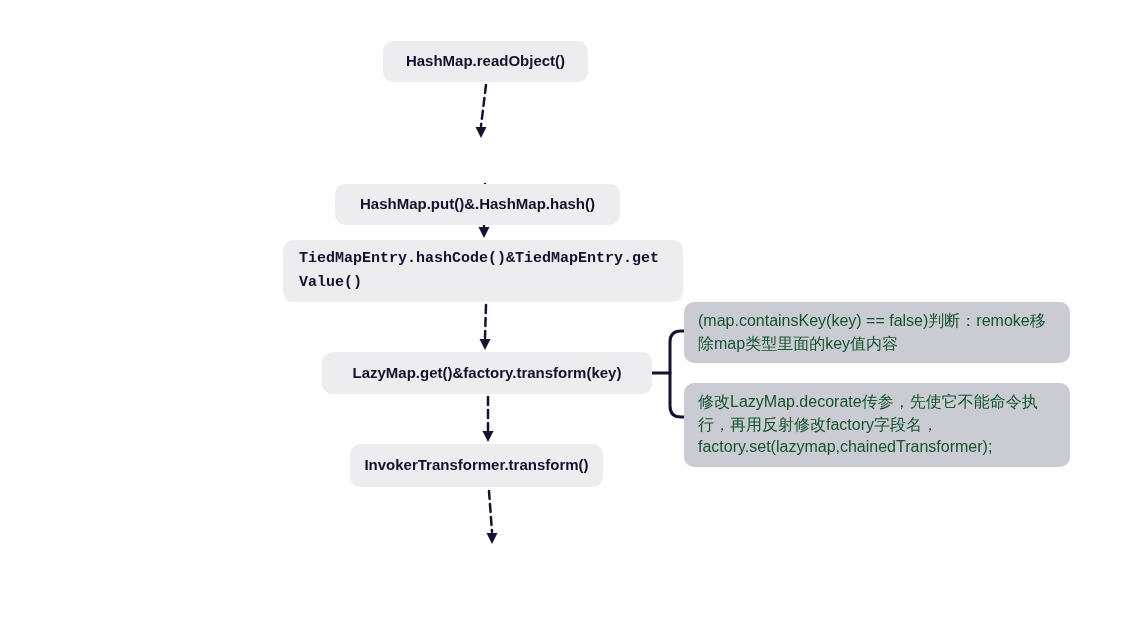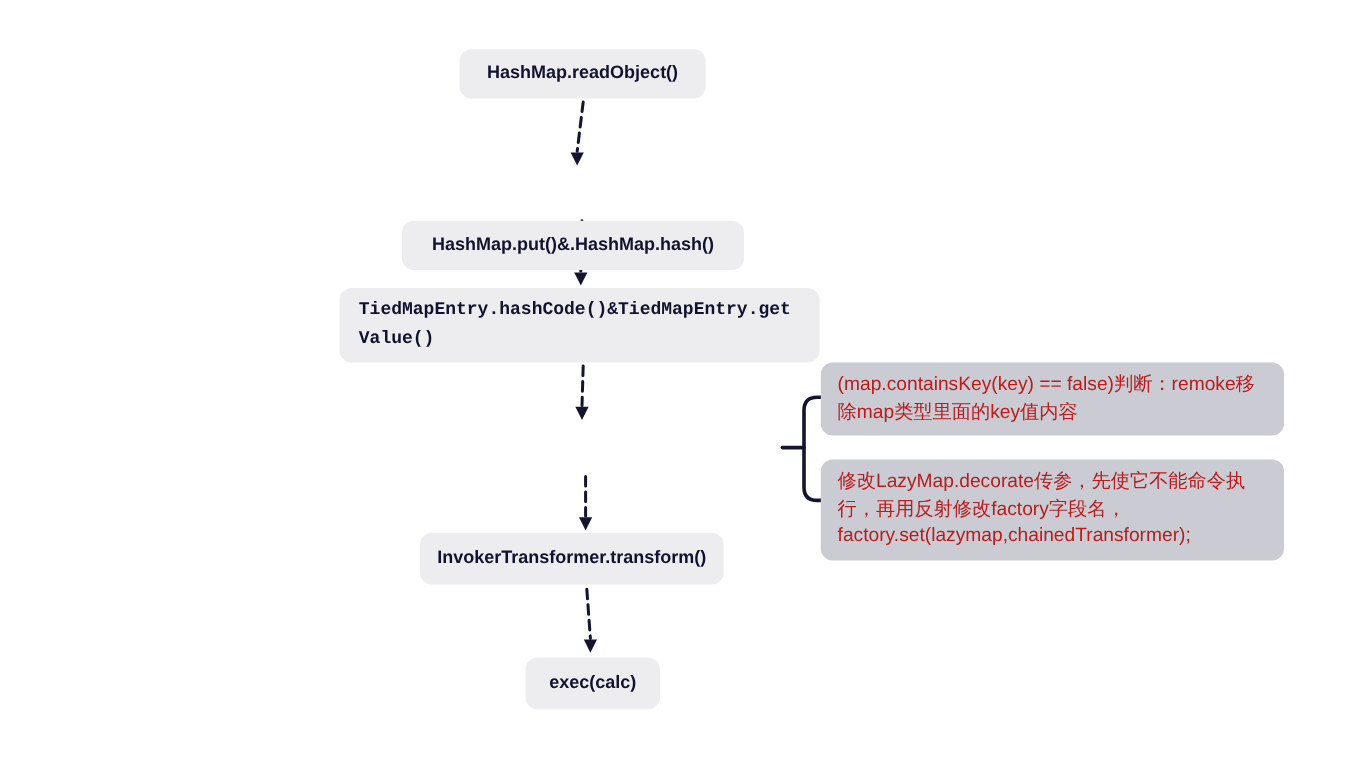--- a/index.html
+++ b/index.html
@@ -71,21 +71,21 @@
   .n4 { left: 322px; top: 352px; width: 330px; height: 42px; }
   .n5 { left: 350px; top: 444px; width: 253px; height: 43px; }
   .n6 { left: 438px; top: 548px; width: 112px; height: 43px; }
   .note {
     position: absolute;
     left: 684px;
     width: 386px;
     box-sizing: border-box;
     background: #cbcbd4;
     border-radius: 10px;
-    color: #b91c1c;
+    color: #14532d;
     font-size: 16px;
     font-weight: 500;
     line-height: 1.42;
     padding: 8px 14px;
     text-align: left;
     cursor: pointer;
   }
   .note1 { top: 302px; min-height: 60px; }
   .note2 { top: 368px; min-height: 83px; margin-top: 15px; }
 </style>
@@ -115,22 +115,22 @@
     </g>
   </svg>
 
 
   <div class="node n1">HashMap.readObject()</div>
 
   <div class="node n2">HashMap.put()&amp;.HashMap.hash()</div>
 
   <div class="node n3">TiedMapEntry.hashCode()&amp;TiedMapEntry.getValue()</div>
 
+  <div class="node n4">LazyMap.get()&amp;factory.transform(key)</div>
 
   <div class="node n5">InvokerTransformer.transform()</div>
 
-  <div class="node n6">exec(calc)</div>
 
   <div class="note note1">(map.containsKey(key) == false)判断：remoke移除map类型里面的key值内容</div>
 
   <div class="note note2">修改LazyMap.decorate传参，先使它不能命令执行，再用反射修改factory字段名，factory.set(lazymap,chainedTransformer);</div>
 
 </div>
 
 </body></html>

